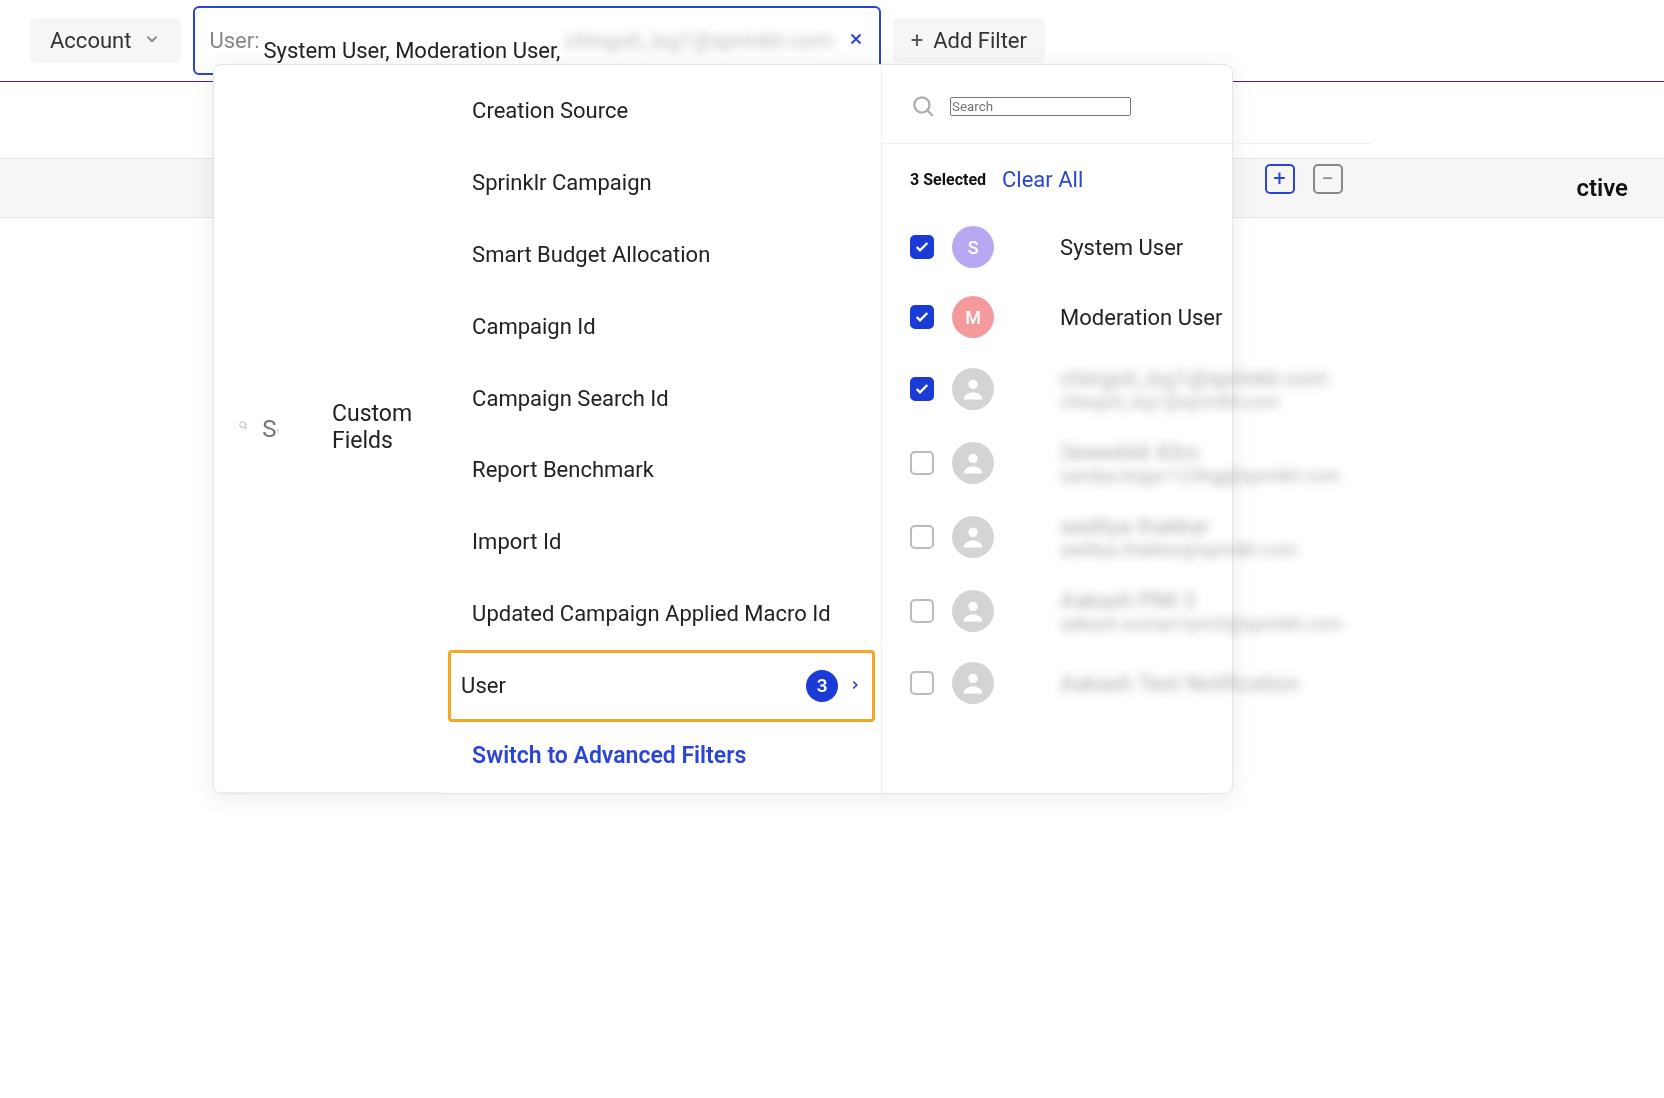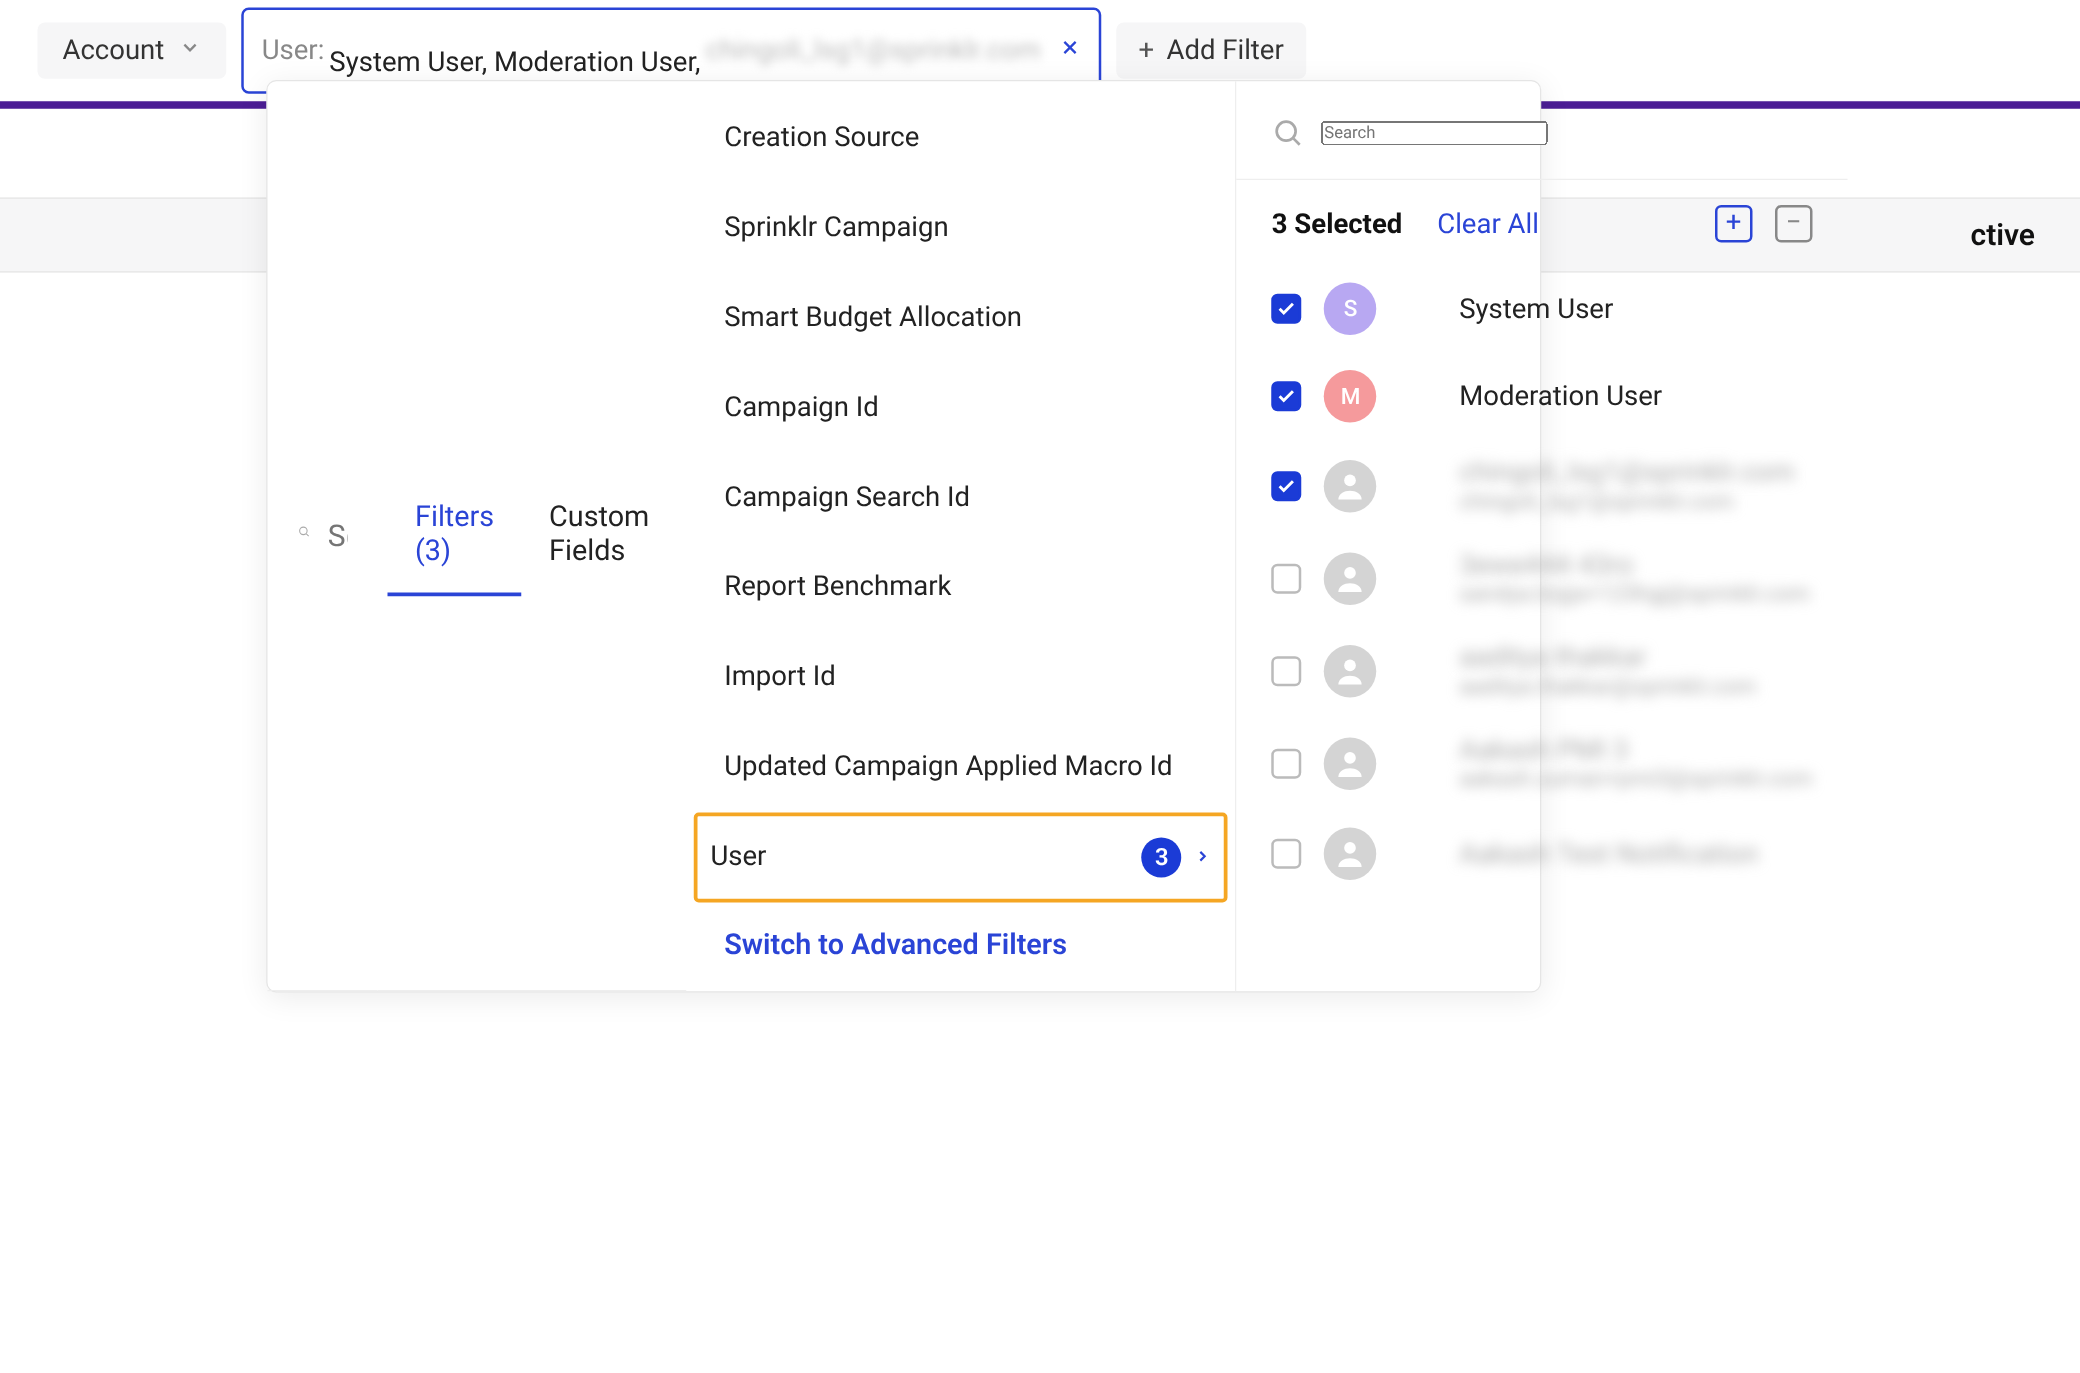--- a/index.html
+++ b/index.html
@@ -13,21 +13,21 @@
       width: 1664px;
       height: 1098px;
       position: relative;
       overflow: hidden;
     }
     .topbar {
       display: flex;
       align-items: center;
       gap: 12px;
       padding: 6px 30px;
-      border-bottom: 6px solid #4c1d95;
+      border-bottom: 1px solid #4c1d95;
       background: #fff;
     }
     .chip {
       display: flex;
       align-items: center;
       padding: 10px 18px;
       border-radius: 6px;
       font-size: 22px;
       color: #333;
       cursor: pointer;
@@ -213,24 +213,24 @@
       flex: 1;
       overflow: hidden;
     }
     .selected-row {
       display: flex;
       align-items: center;
       justify-content: flex-start;
       margin-bottom: 18px;
     }
     .selected-label {
-      font-size: 22px;
+      font-size: 16px;
       font-weight: 700;
       color: #111;
-      margin-right: 28px;
+      margin-right: 16px;
     }
     .clear-all {
       color: #2a44d6;
       font-size: 22px;
       cursor: pointer;
     }
     .toggle-btns {
       margin-left: auto;
       display: flex;
       gap: 18px;
@@ -352,21 +352,20 @@
     <span class="search-icon">
       <svg viewBox="0 0 24 24" fill="none" stroke="currentColor" stroke-width="2">
           <circle cx="11" cy="11" r="7"></circle>
           <line x1="21" y1="21" x2="16.5" y2="16.5"></line>
         </svg>
     </span>
     <input type="text" placeholder="Search" style="">
   </div>
 
   <div class="tabs">
-    <div class="tab active">Filters (3)</div>
     <div class="tab">Custom Fields</div>
   </div>
 
   <div class="dropdown-body">
 
     <div class="left-pane">
       <div id="filter-items-container">
           <div class="filter-item">
             <span>Creation Source</span>
           </div>

